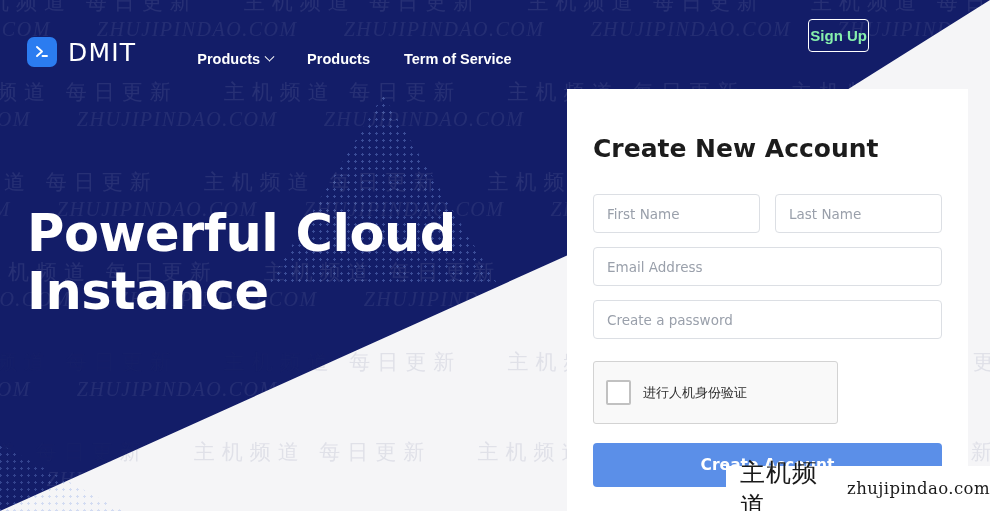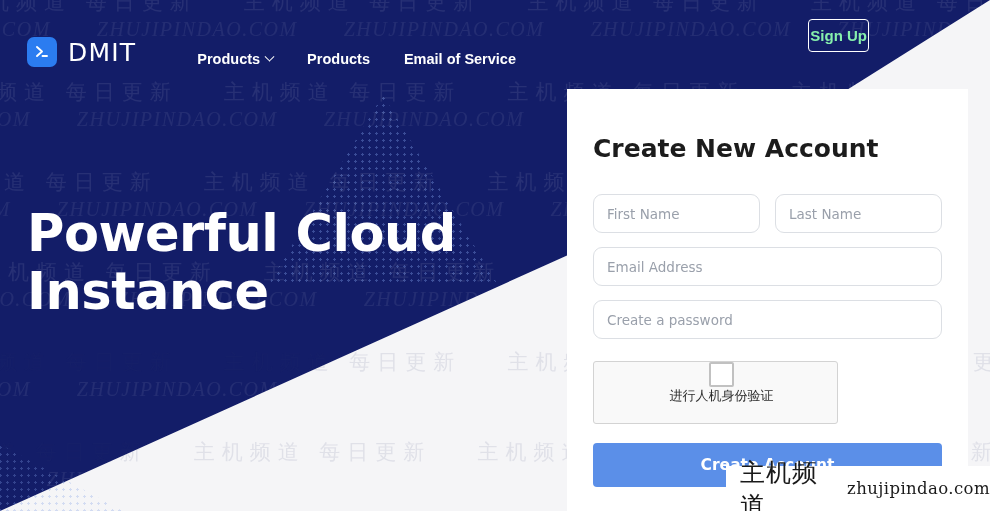--- a/index.html
+++ b/index.html
@@ -192,21 +192,21 @@
   }
   .field-row {
     display: flex;
     gap: 15px;
     margin-top: 31px;
   }
   .field {
     width: 100%;
     height: 39px;
     border: 1px solid #dcdfe4;
-    border-radius: 9px;
+    border-radius: 4px;
     padding: 0 13px;
     font-size: 13.5px;
     color: #333;
     background: #fff;
     font-family: "DejaVu Sans", sans-serif;
     outline: none;
   }
   .field::placeholder { color: #9aa0ab; }
   .field-full { margin-top: 14px; }
 
@@ -214,21 +214,20 @@
   .recaptcha {
     margin-top: 22px;
     width: 245px;
     height: 63px;
     border: 1px solid #d3d3d3;
     border-radius: 3px;
     background: #f9f9f9;
     display: flex;
     align-items: center;
     position: relative;
-    flex-direction: column;
   }
   .rc-box {
     width: 25px; height: 25px;
     border: 2px solid #c1c1c1;
     background: #fff;
     border-radius: 2px;
     margin-left: 12px;
     cursor: pointer;
     flex: none;
   }
@@ -323,21 +322,21 @@
 
     <div class="nav-links">
       <a class="nav-link">
         <span>Products</span>
         <i class="caret"></i>
       </a>
       <a class="nav-link">
         <span>Products</span>
       </a>
       <a class="nav-link">
-        <span>Email of Service</span>
+        <span>Term of Service</span>
       </a>
     </div>
 
     <button class="signup-btn">Sign Up</button>
   </div>
 
   <div class="hero">
     <div class="hero-title">
       <div>Powerful Cloud</div>
       <div>Instance</div>

